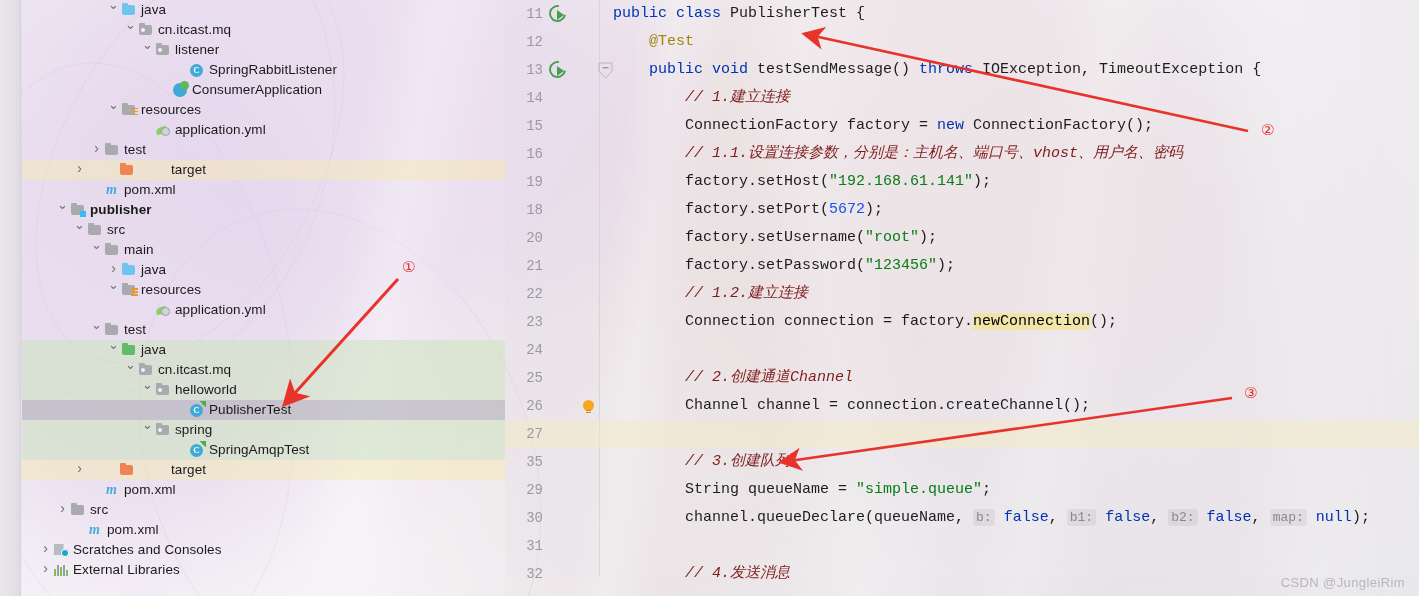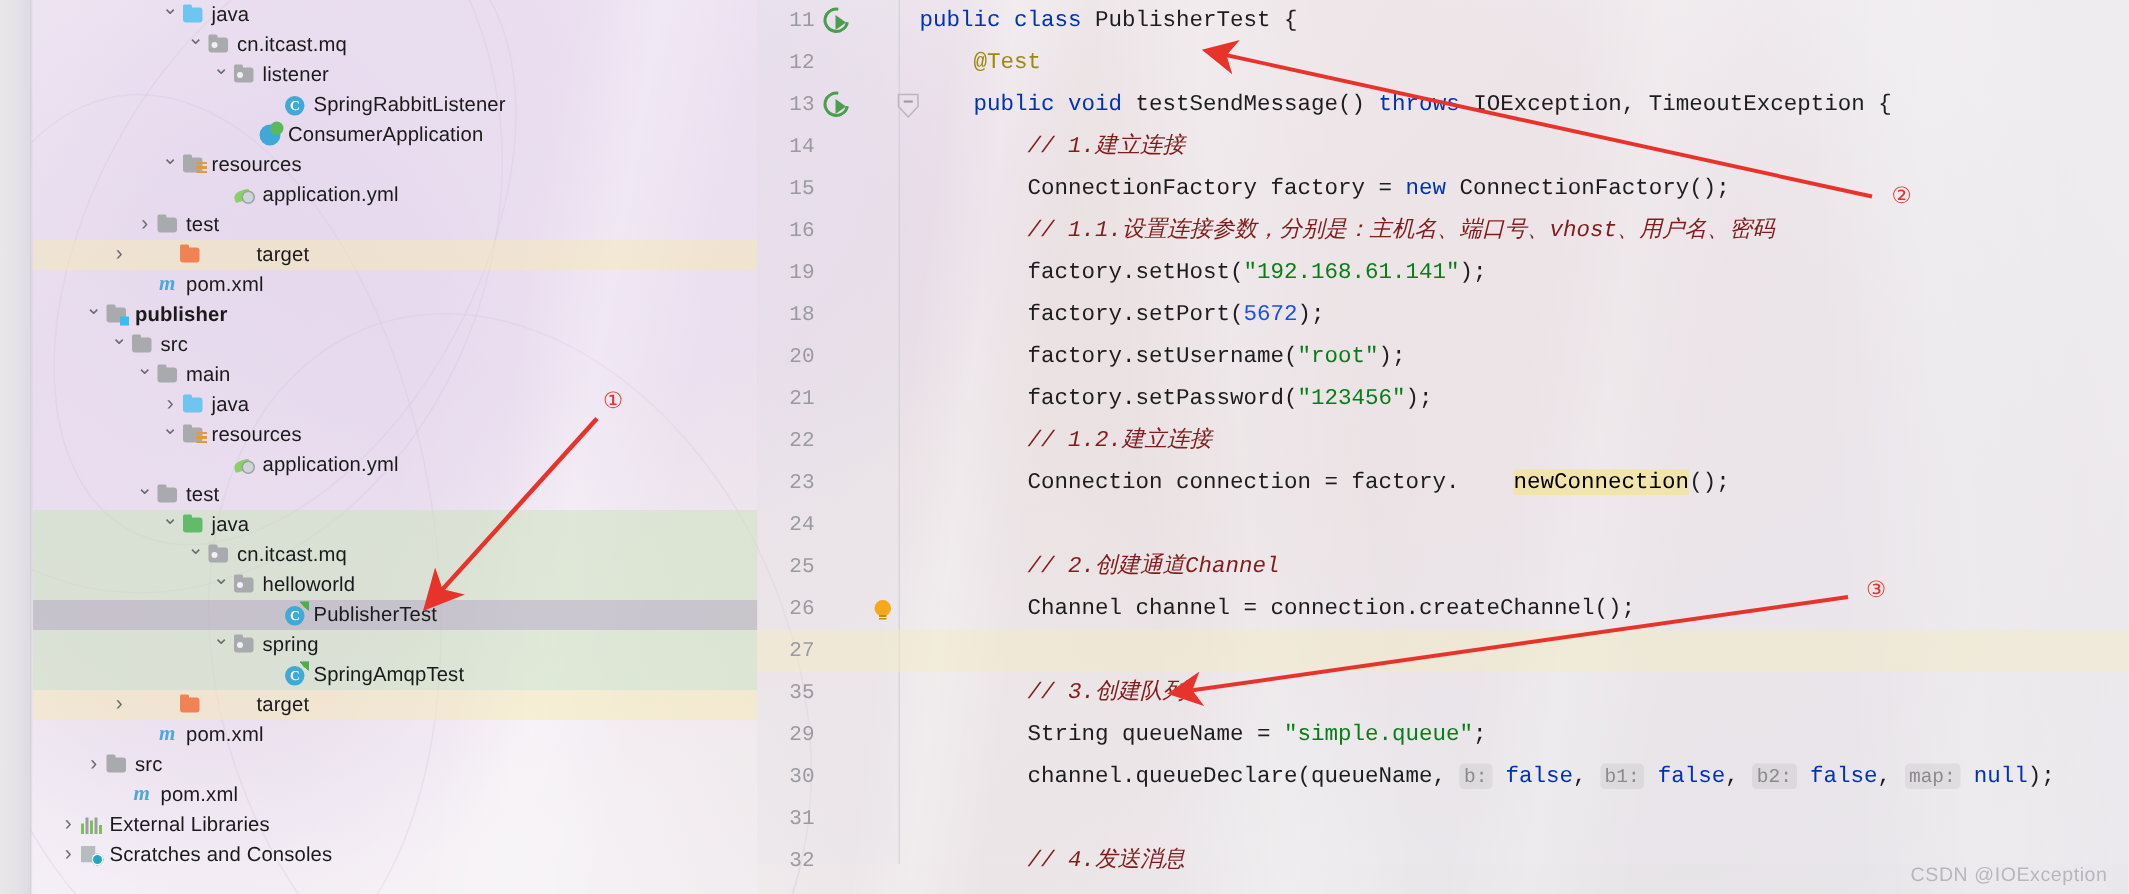--- a/index.html
+++ b/index.html
@@ -157,21 +157,21 @@
   .codetext{ position:absolute; left:108px; top:0; }
 
   
   .kw   { color:#0033b3;margin-top:19px; }
   .plain{ color:#1d1d1f; }
   .str  { color:#067d17; }
   .num  { color:#1750eb; }
   .cmt  { color:#7f1d1d; font-style:italic; }
   .ann  { color:#9e880d; }
   .hint { color:#8a8a8a; background:rgba(0,0,0,.055); border-radius:3px; padding:1px 3px; font-size:13px; }
-  .mark { background:rgba(243,228,150,.75); border-radius:1px;margin-left:36px; }
+  .mark { background:rgba(243,228,150,.75); border-radius:1px; }
 
   
   #annots{ position:absolute; inset:0; z-index:5; pointer-events:none; }
   .circnum{
     position:absolute; color:#e8332a; font-size:15px; font-family:"DejaVu Sans", sans-serif;
   }
   #watermark{
     position:absolute; right:14px; bottom:6px; z-index:6;
     color:rgba(140,140,148,.55); font-size:13px; letter-spacing:.4px;
     font-family:"Liberation Sans", sans-serif;
@@ -380,36 +380,36 @@
     <div class="row ">
       <span class="arrow " style="margin-left: 51px;"></span>
       <span class="ico">
         <span class="m-xml">m</span>
       </span>
       <span class="lbl">pom.xml</span>
     </div>
     <div class="row ">
       <span class="arrow right" style="margin-left: 17px;"></span>
       <span class="ico">
+        <span class="scratch"></span>
+      </span>
+      <span class="lbl">Scratches and Consoles</span>
+    </div>
+    <div class="row ">
+      <span class="arrow right" style="margin-left: 17px;"></span>
+      <span class="ico">
         <span class="ext-lib">
           <i style="height:7px;background:#7fbf5a"></i>
           <i style="height:11px;background:#9b9ea1"></i>
           <i style="height:9px;background:#7fbf5a"></i>
           <i style="height:11px;background:#9b9ea1"></i>
           <i style="height:6px;background:#7fbf5a"></i>
         </span>
       </span>
       <span class="lbl">External Libraries</span>
-    </div>
-    <div class="row ">
-      <span class="arrow right" style="margin-left: 17px;"></span>
-      <span class="ico">
-        <span class="scratch"></span>
-      </span>
-      <span class="lbl">Scratches and Consoles</span>
     </div>
   </div>
 
 <div id="editor">
   <div id="gutter"></div>
   <div id="code-lines">
       <div class="codeline"><span class="lnum">11</span><span class="gicon"><span class="run-green"></span></span><span class="codetext"><span class="kw">public&nbsp;</span><span class="kw">class&nbsp;</span><span class="plain">PublisherTest&nbsp;{</span></span></div>
       <div class="codeline"><span class="lnum">12</span><span class="codetext">&nbsp;&nbsp;&nbsp;&nbsp;<span class="ann">@Test</span></span></div>
       <div class="codeline"><span class="lnum">13</span><span class="gicon"><span class="run-green"></span></span><span class="fold"><svg width="15" height="17">
             <path d="M1,1 L14,1 L14,9 L7.5,16 L1,9 Z" fill="none" stroke="#b9b6bd" stroke-width="1"></path>
@@ -445,13 +445,13 @@
     </defs>
     <line x1="398" y1="279" x2="285" y2="404" stroke="#e8332a" stroke-width="3" marker-end="url(#ah)"></line>
     <line x1="1248" y1="131" x2="805" y2="34" stroke="#e8332a" stroke-width="2.6" marker-end="url(#ah)"></line>
     <line x1="1232" y1="398" x2="782" y2="462" stroke="#e8332a" stroke-width="2.6" marker-end="url(#ah)"></line>
   </svg>
   <span class="circnum" style="left:402px; top:258px;">①</span>
   <span class="circnum" style="left:1261px; top:121px;">②</span>
   <span class="circnum" style="left:1244px; top:384px;">③</span>
 </div>
 
-<div id="watermark">CSDN @IOException</div>
+<div id="watermark">CSDN @JungleiRim</div>
 
 </body></html>

